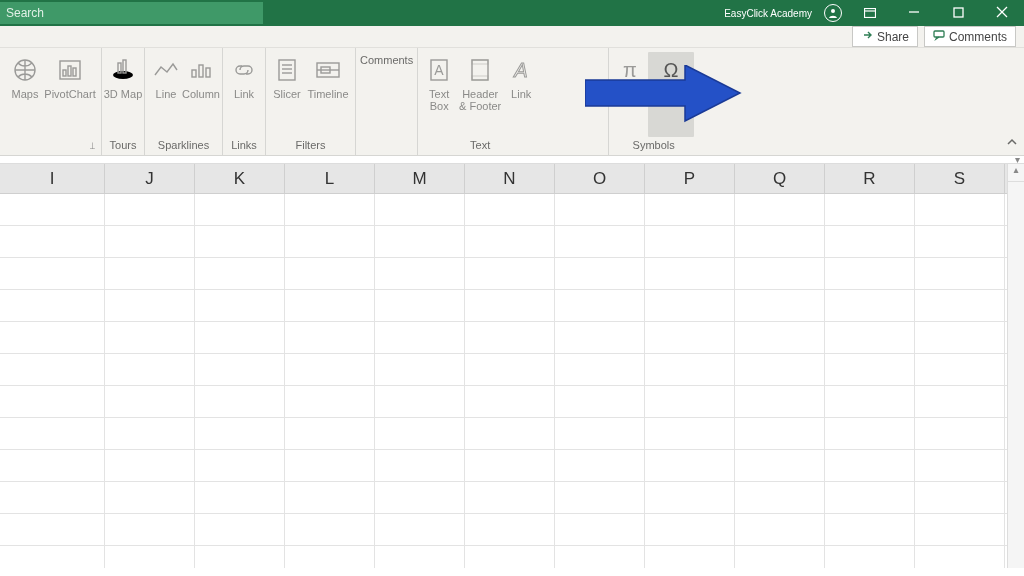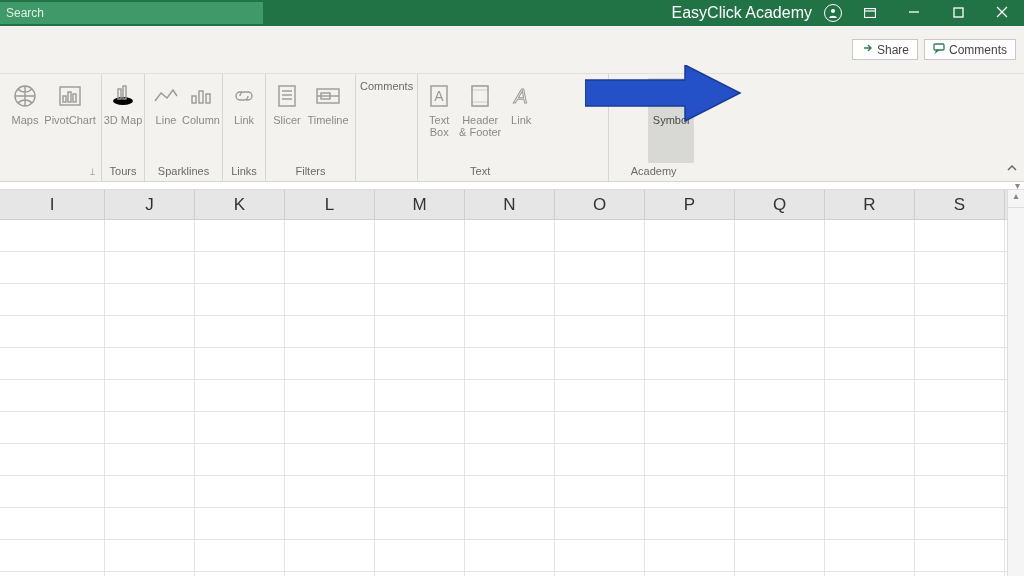--- a/index.html
+++ b/index.html
@@ -30,42 +30,42 @@
       align-items: center;
     }
     .titlebar-right {
       margin-left: auto;
       display: flex;
       align-items: center;
       gap: 12px;
       padding-right: 6px;
     }
     .titlebar-right .account {
-      font-size: 16px;
+      font-size: 10px;
       color: #fff;
     }
     .avatar {
       width: 18px;
       height: 18px;
       border-radius: 50%;
       border: 1.5px solid #fff;
       display: inline-flex;
       align-items: center;
       justify-content: center;
       font-size: 10px;
     }
     .win-btn {
       width: 32px;
       text-align: center;
       color: #fff;
       font-size: 13px;
     }
     .actions-row {
       background: #f3f2ee;
-      height: 48px;
+      height: 22px;
       display: flex;
       justify-content: flex-end;
       align-items: center;
       padding-right: 8px;
       gap: 6px;
       border-bottom: 1px solid #e1e0dc;
     }
     .action-btn {
       border: 1px solid #c8c8c5;
       background: #fff;
@@ -446,21 +446,21 @@
       </div>
       <div class="ribbon-btn highlighted">
         <span class="icon">
             <svg width="26" height="24" viewBox="0 0 26 24">
               <text x="13" y="19" text-anchor="middle" font-size="20" fill="#555" stroke="none">Ω</text>
             </svg>
           </span>
         <span class="label">Symbol</span>
       </div>
     </div>
-    <span class="group-label">Academy</span>
+    <span class="group-label">Symbols</span>
   </div>
 
   <span class="collapse-ribbon">
     <svg width="12" height="12" viewBox="0 0 12 12">
         <polyline points="2,8 6,4 10,8" fill="none" stroke="#6a6a68" stroke-width="1.5"></polyline>
       </svg>
   </span>
 </div>
 
 <div class="sheet-area">

